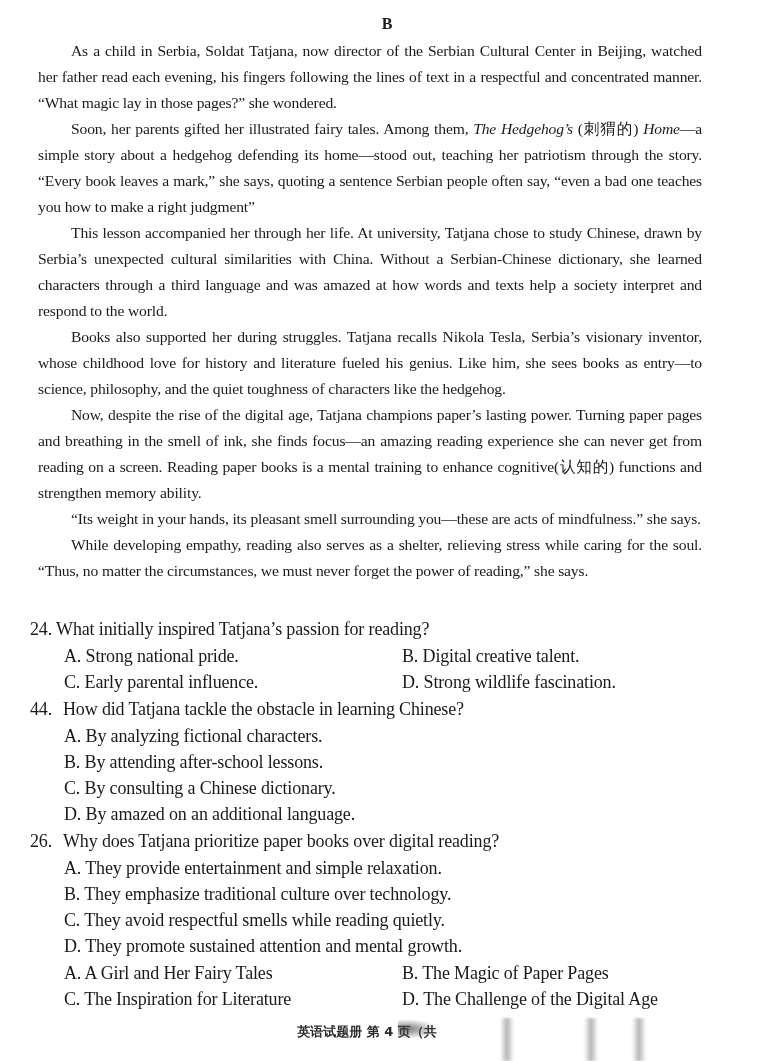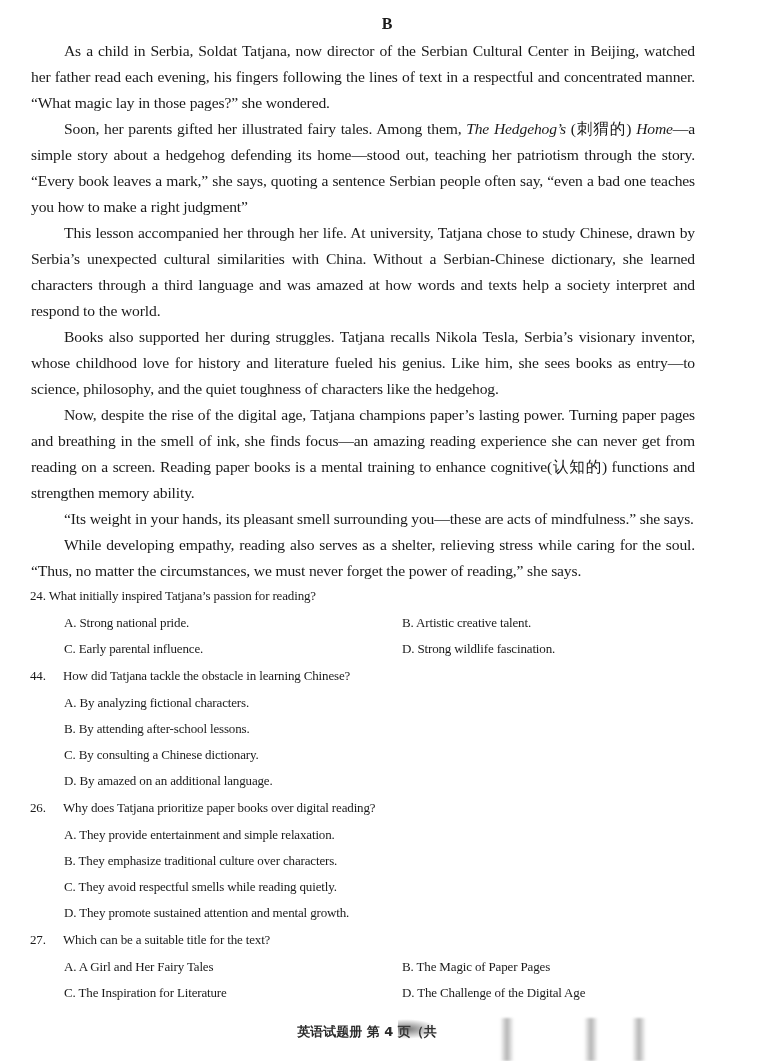--- a/index.html
+++ b/index.html
@@ -26,39 +26,39 @@
       left: 0;
       width: 774px;
       top: 14px;
       text-align: center;
       font-weight: bold;
       font-size: 16px;
       line-height: 20px;
     }
     .passage {
       position: absolute;
-      left: 31px;
+      left: 38px;
       top: 38px;
       width: 664px;
       font-size: 15.6px;
       line-height: 26px;
       letter-spacing: -0.15px;
     }
     .para {
       margin: 0;
       text-indent: 33px;
       text-align: justify;
     }
     .para em { font-style: italic; }
     .questions {
       position: absolute;
       left: 30px;
-      top: 583px;
+      top: 616px;
       width: 700px;
-      font-size: 13px;
+      font-size: 18px;
       line-height: 26px;
       letter-spacing: -0.15px;
     }
     .question { margin: 0; }
     .q-stem { margin: 0; white-space: nowrap; }
     .q-num { display: inline-block; }
     .q-num.wide { width: 33px; }
     .options { margin: 1px; padding-left: 33px; }
     .options.grid {
       display: grid;
@@ -111,48 +111,47 @@
     <p class="para">“Its weight in your hands, its pleasant smell surrounding you—these are acts of mindfulness.” she says.</p>
     <p class="para">While developing empathy, reading also serves as a shelter, relieving stress while caring for the soul. “Thus, no matter the circumstances, we must never forget the power of reading,” she says.</p>
   </div>
 
   <div class="questions">
 
     <div class="question">
       <p class="q-stem"><span class="q-num">24.</span> <span>What initially inspired Tatjana’s passion for reading?</span></p>
       <div class="options grid">
         <span class="option">A. Strong national pride.</span>
-        <span class="option">B. Artistic creative talent.</span>
+        <span class="option">B. Digital creative talent.</span>
         <span class="option">C. Early parental influence.</span>
         <span class="option">D. Strong wildlife fascination.</span>
       </div>
     </div>
 
     <div class="question">
       <p class="q-stem"><span class="q-num wide">44.</span><span>How did Tatjana tackle the obstacle in learning Chinese?</span></p>
       <div class="options">
         <div class="option">A. By analyzing fictional characters.</div>
         <div class="option">B. By attending after-school lessons.</div>
         <div class="option">C. By consulting a Chinese dictionary.</div>
         <div class="option">D. By amazed on an additional language.</div>
       </div>
     </div>
 
     <div class="question">
       <p class="q-stem"><span class="q-num wide">26.</span><span>Why does Tatjana prioritize paper books over digital reading?</span></p>
       <div class="options">
         <div class="option">A. They provide entertainment and simple relaxation.</div>
-        <div class="option">B. They emphasize traditional culture over characters.</div>
+        <div class="option">B. They emphasize traditional culture over technology.</div>
         <div class="option">C. They avoid respectful smells while reading quietly.</div>
         <div class="option">D. They promote sustained attention and mental growth.</div>
       </div>
     </div>
 
     <div class="question">
-      <p class="q-stem"><span class="q-num wide">27.</span><span>Which can be a suitable title for the text?</span></p>
       <div class="options grid">
         <span class="option">A. A Girl and Her Fairy Tales</span>
         <span class="option">B. The Magic of Paper Pages</span>
         <span class="option">C. The Inspiration for Literature</span>
         <span class="option">D. The Challenge of the Digital Age</span>
       </div>
     </div>
 
   </div>
 

